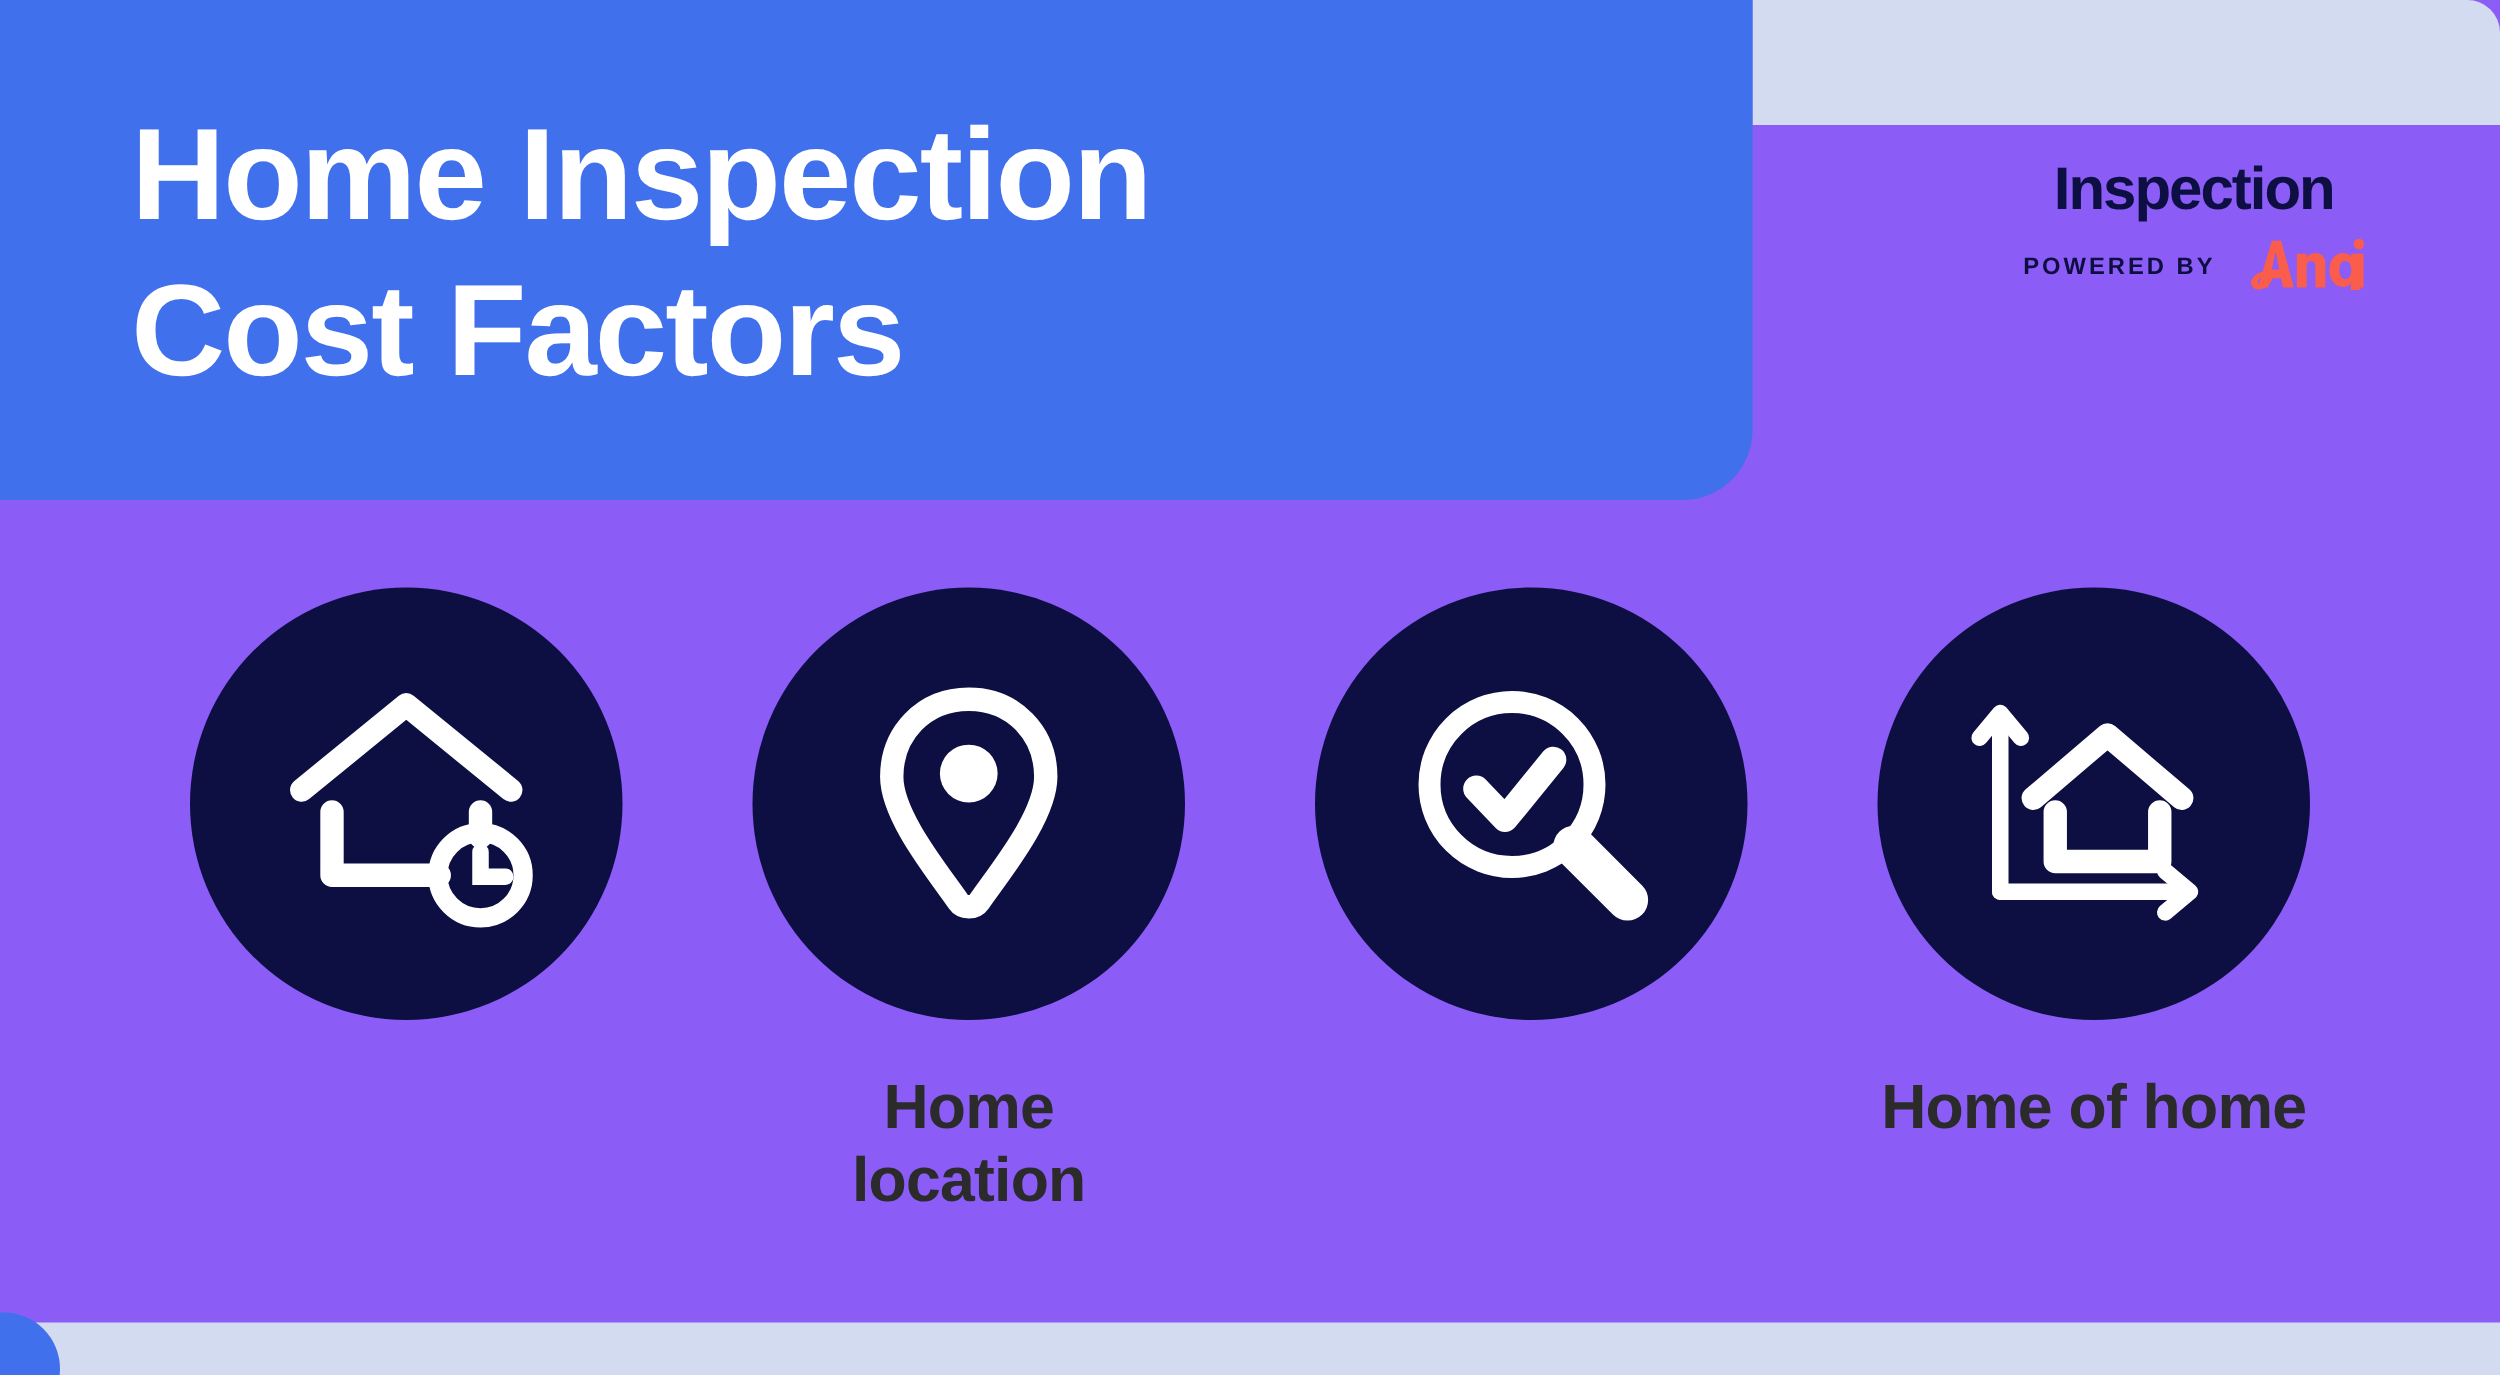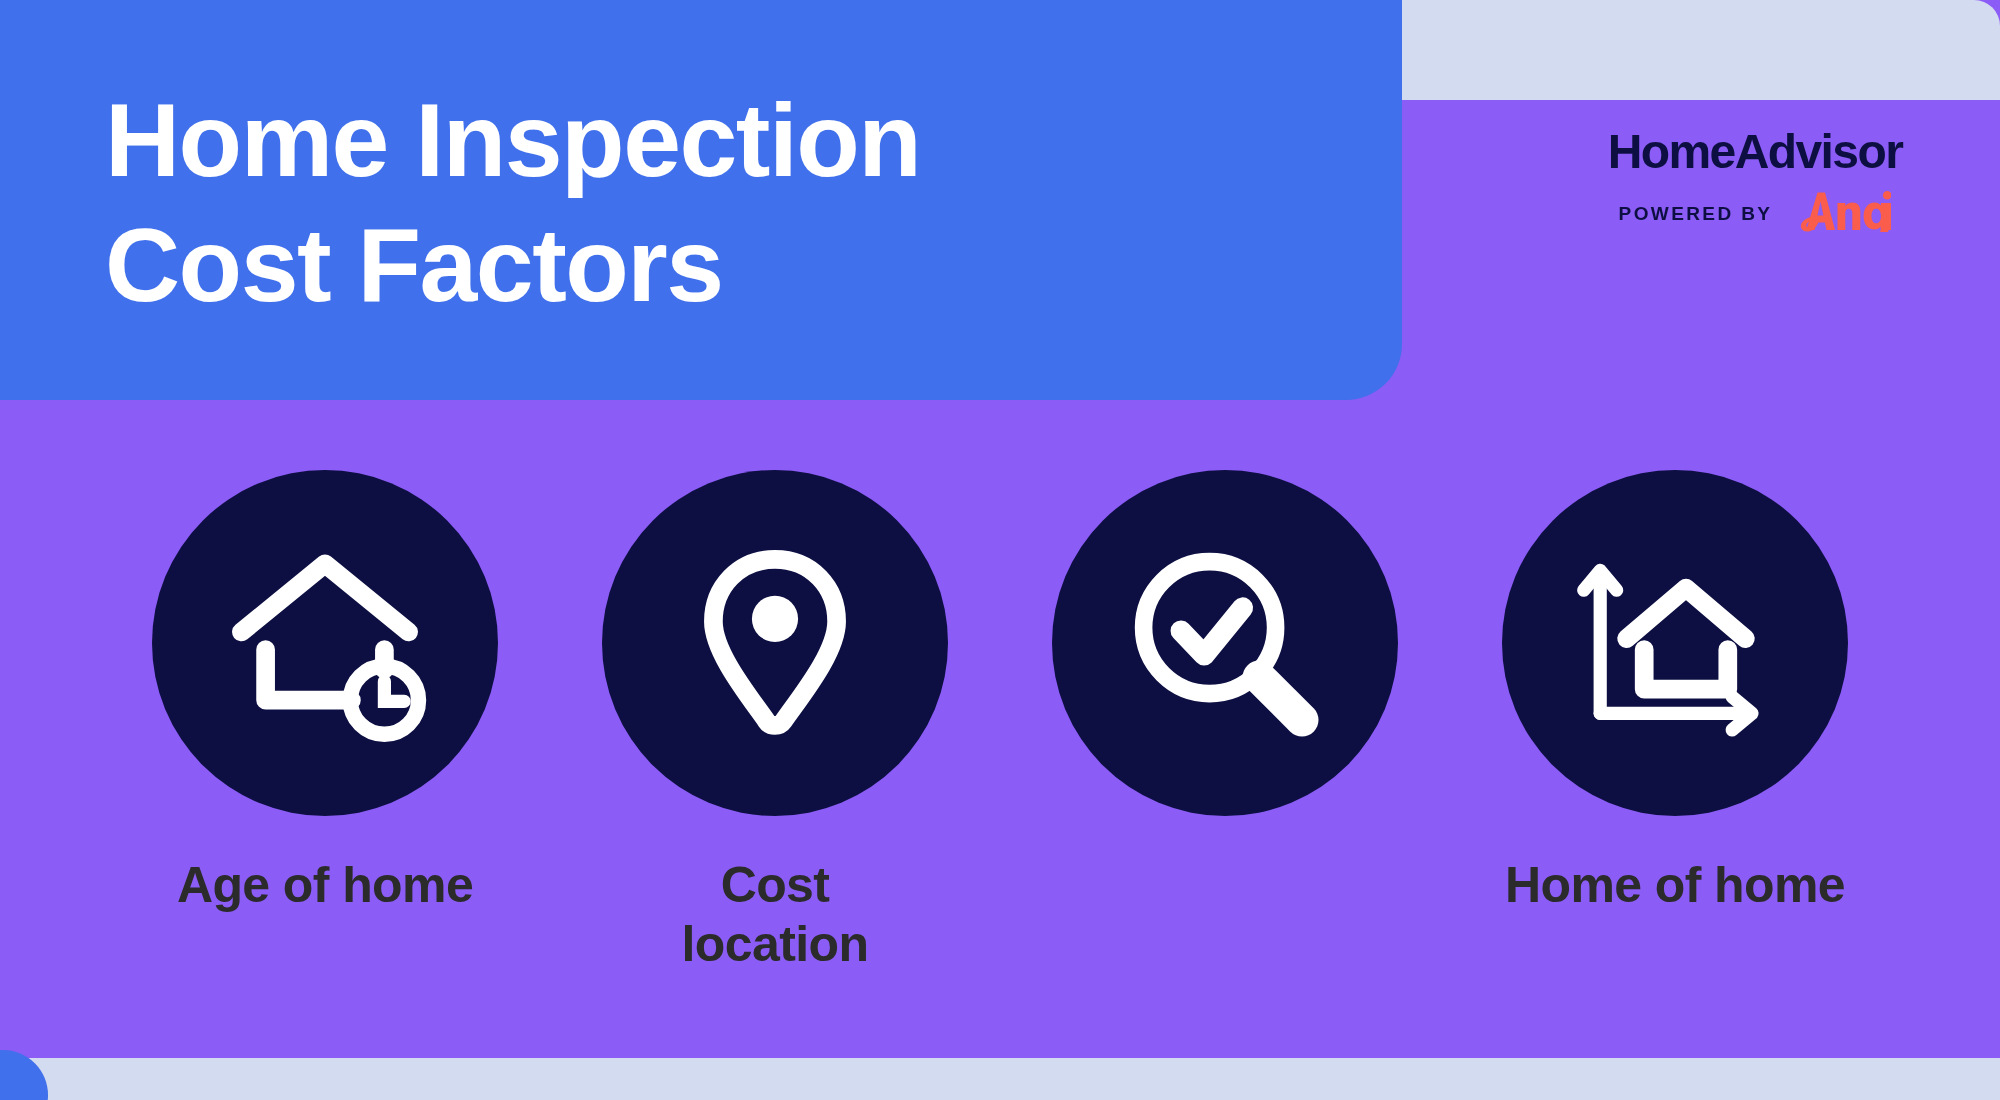--- a/index.html
+++ b/index.html
@@ -155,21 +155,21 @@
   <div class="lavender-top"></div>
   <div class="lavender-bottom"></div>
   <div class="blue-corner-blob"></div>
 
   <div class="header-panel">
     <h1 class="header-title">Home Inspection
 Cost Factors</h1>
   </div>
 
   <div class="brand">
-    <div class="brand-wordmark">HomeAdvisor</div>
+    <div class="brand-wordmark">Inspection</div>
     <div class="brand-sub">
       <span class="brand-powered">POWERED BY</span>
       <span class="brand-angi">
         <svg width="92" height="42" viewBox="0 0 92 42" aria-hidden="true">
           <g fill="#fa5d4b">
 
             <path d="M18.5 2.5 L26 2.5 L36 40 L27.5 40 L25.8 32.5 L17.0 32.5 L15.6 40 L7.3 40 Z M18.4 25.5 L24.4 25.5 L21.5 11.5 Z"></path>
             <path d="M20.5 26.0 C13.5 25.6 6.0 28.0 3.0 32.6 C0.2 36.9 2.8 41.6 8.0 41.6 C13.4 41.6 18.0 37.2 19.8 31.0 C20.2 29.6 20.4 27.8 20.5 26.0 Z M9.6 37.6 C7.6 37.6 6.6 36.0 7.7 34.0 C9.1 31.4 12.6 29.7 16.2 29.5 C15.3 34.2 12.6 37.6 9.6 37.6 Z"></path>
 
             <path d="M38.5 13.0 L46.3 13.0 L46.3 16.0 C48.0 13.7 50.4 12.4 53.3 12.4 C58.4 12.4 61.3 15.6 61.3 21.2 L61.3 40 L53.3 40 L53.3 23.0 C53.3 20.2 52.0 18.7 49.7 18.7 C47.4 18.7 46.3 20.3 46.3 23.2 L46.3 40 L38.5 40 Z"></path>
@@ -198,31 +198,30 @@
 
             <path d="M77 53 L77 62"></path>
           </g>
 
           <circle cx="77" cy="76" r="15.5" fill="none" stroke="#ffffff" stroke-width="7"></circle>
           <g fill="none" stroke="#ffffff" stroke-width="6" stroke-linecap="round">
             <path d="M77 67.5 L77 76.5 L86 76.5"></path>
           </g>
         </svg>
       </div>
-      <div class="card-label">Age of home</div>
     </div>
 
     <div class="card">
       <div class="icon-circle">
         <svg viewBox="0 0 100 100" aria-hidden="true">
           <path d="M50 12 C33.5 12 22 24.6 22 40.2 C22 54.5 38.5 74.5 46.2 85.6 C47.9 88.1 52.1 88.1 53.8 85.6 C61.5 74.5 78 54.5 78 40.2 C78 24.6 66.5 12 50 12 Z" fill="none" stroke="#ffffff" stroke-width="8.5" stroke-linejoin="round"></path>
           <circle cx="50" cy="39" r="10.5" fill="#ffffff"></circle>
         </svg>
       </div>
-      <div class="card-label">Cost
+      <div class="card-label">Home
 location</div>
     </div>
 
     <div class="card">
       <div class="icon-circle">
         <svg viewBox="0 0 100 100" aria-hidden="true">
           <circle cx="43" cy="43" r="30" fill="none" stroke="#ffffff" stroke-width="8"></circle>
           <path d="M30 44.5 L40.5 55.5 L58 34" fill="none" stroke="#ffffff" stroke-width="9.5" stroke-linecap="round" stroke-linejoin="round"></path>
           <path d="M65.5 65.5 L85 85" fill="none" stroke="#ffffff" stroke-width="15" stroke-linecap="round"></path>
         </svg>

